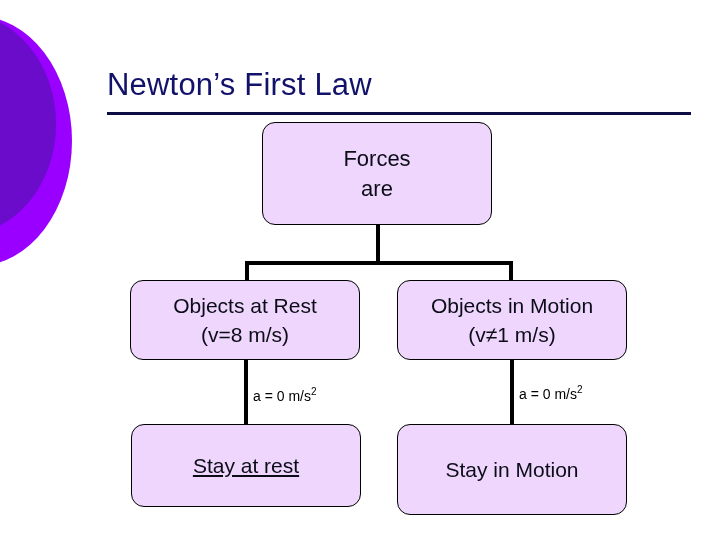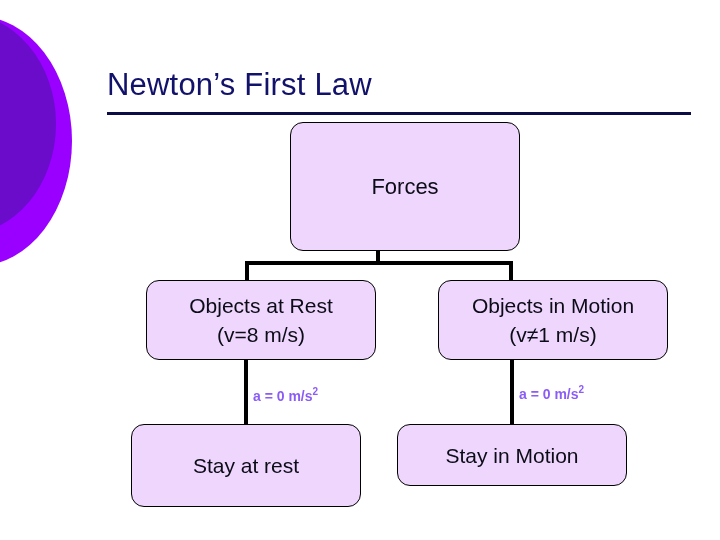--- a/index.html
+++ b/index.html
@@ -73,49 +73,48 @@
     text-align: center;
     color: #0c0c18;
     font-size: 21px;
     line-height: 29px;
     z-index: 3;
   }
   #node-forces {
     left: 262px;
     top: 122px;
     width: 230px;
-    height: 129px;
+    height: 103px;
     font-size: 22px;
     line-height: 30px;
-    margin-left: 28px;
   }
   #node-rest {
-    left: 146px;
+    left: 130px;
     top: 280px;
     width: 230px;
     height: 80px;
   }
   #node-motion {
     left: 397px;
     top: 280px;
     width: 230px;
     height: 80px;
-    margin-left: 41px;
   }
   #node-stay-rest {
     left: 131px;
     top: 424px;
     width: 230px;
     height: 83px;
+    text-decoration: underline;
   }
   #node-stay-motion {
     left: 397px;
     top: 424px;
     width: 230px;
-    height: 62px;
+    height: 91px;
   }
   .node .txt { display: block; }
 
   
   .conn {
     position: absolute;
     background: #000000;
     z-index: 1;
   }
   
@@ -156,25 +155,25 @@
   #conn-right-lower {
     left: 510px;
     top: 358px;
     width: 4px;
     height: 70px;
   }
 
   
   .acc-label {
     position: absolute;
-    color: #8b5cf6;
+    color: #000000;
     font-size: 14px;
     line-height: 18px;
     white-space: nowrap;
-    font-weight: bold;
+    font-weight: normal;
     z-index: 2;
   }
   #acc-left  { left: 253px; top: 387px; }
   #acc-right { left: 519px; top: 385px; }
   .acc-label sup {
     font-size: 10px;
     vertical-align: super;
     line-height: 0;
   }
 </style>
@@ -192,20 +191,21 @@
   <div class="conn" id="conn-stem"></div>
   <div class="conn" id="conn-bar"></div>
   <div class="conn" id="conn-drop-left"></div>
   <div class="conn" id="conn-drop-right"></div>
   <div class="conn" id="conn-left-lower"></div>
   <div class="conn" id="conn-right-lower"></div>
 
   <div class="node" id="node-forces">
     <div>
       <span class="txt">Forces</span>
+      <span class="txt">are</span>
     </div>
   </div>
 
   <div class="node" id="node-rest">
     <div>
       <span class="txt">Objects at Rest</span>
       <span class="txt">(v=8 m/s)</span>
     </div>
   </div>
 

